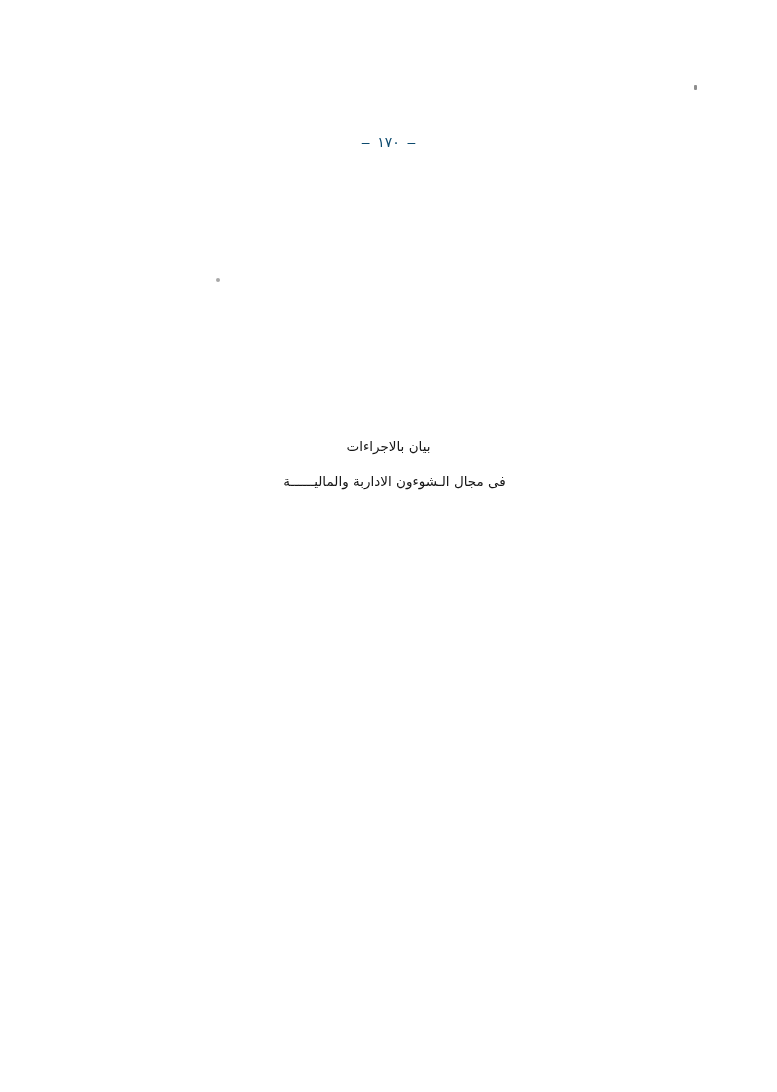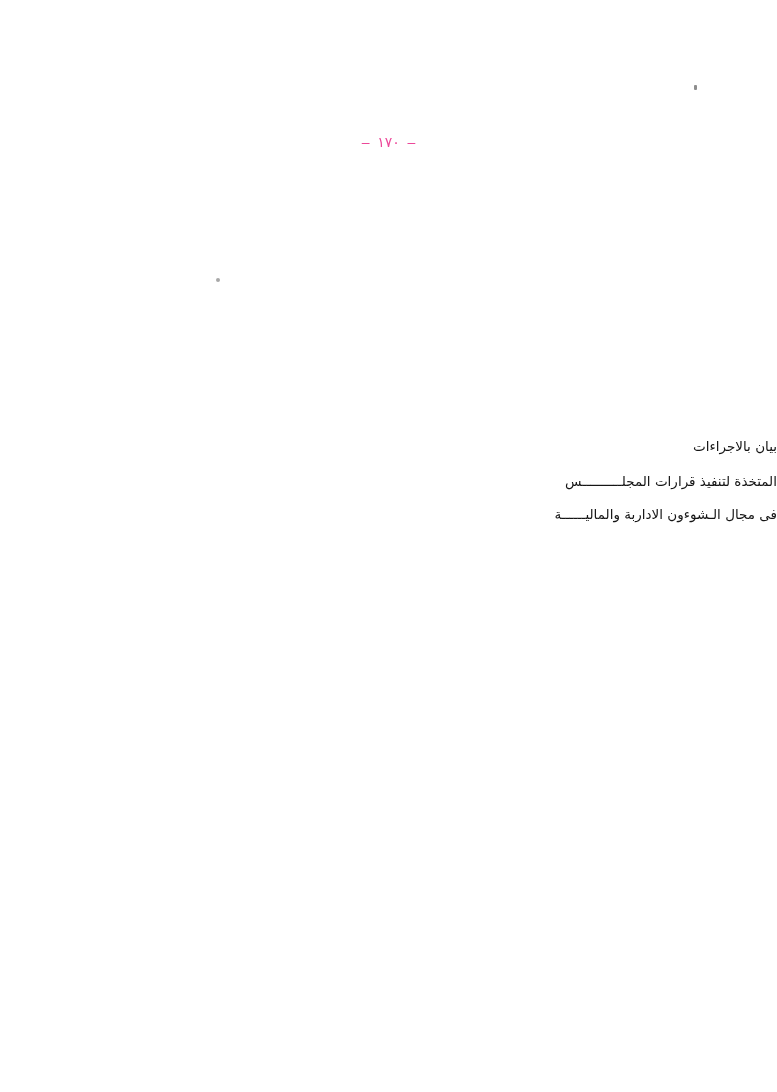--- a/index.html
+++ b/index.html
@@ -20,40 +20,41 @@
   
   .page-number {
     position: absolute;
     top: 134px;
     left: 0;
     width: 777px;
     text-align: center;
     font-family: Liberation Sans, sans-serif;
     font-size: 14px;
     letter-spacing: 1px;
-    color: #ec4899;
+    color: #0c4a6e;
     direction: rtl;
     white-space: pre;
   }
 
   
   .speck {
     position: absolute;
     background: #b8b8b8;
     border-radius: 50%;
   }
   .speck.s1 { left: 694px; top: 85px;  width: 3px; height: 5px; background:#8e8e8e; border-radius:1px; }
   .speck.s2 { left: 216px; top: 278px; width: 4px; height: 4px; background:#a8a8a8; }
 
   
   .title-block {
     position: absolute;
     top: 440px;
     left: 0;
     width: 777px;
+    text-align: center;
     direction: rtl;
   }
   .title-line {
     font-family: "DejaVu Sans", sans-serif;
     font-size: 13.5px;
     line-height: 1;
     color: #151515;
     white-space: pre;
   }
   .title-line.l1 { letter-spacing: 0.4px; margin-bottom: 21px; }
@@ -65,17 +66,16 @@
 
 <div class="page">
 
   <div class="page-number">–  ١٧٠  –</div>
 
   <div class="speck s1"></div>
   <div class="speck s2"></div>
 
   <div class="title-block">
     <div class="title-line l1">بيان بالاجراءات</div>
-    <div class="title-line l2">المتخذة لتنفيذ قرارات المجلــــــــــس</div>
     <div class="title-line l3">فى مجال الـشوءون الاداربة والماليــــــة</div>
   </div>
 
 </div>
 
 </body></html>

